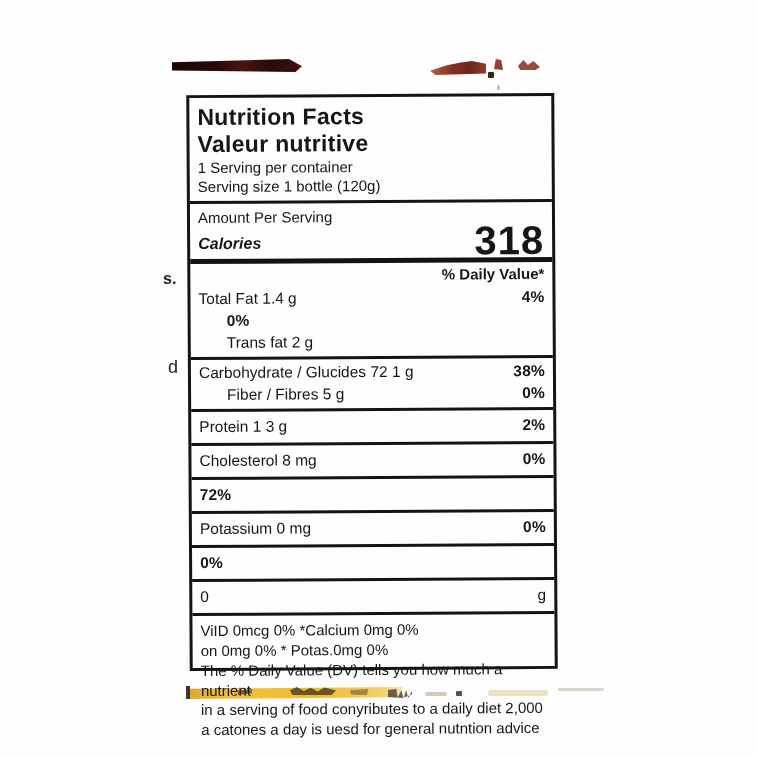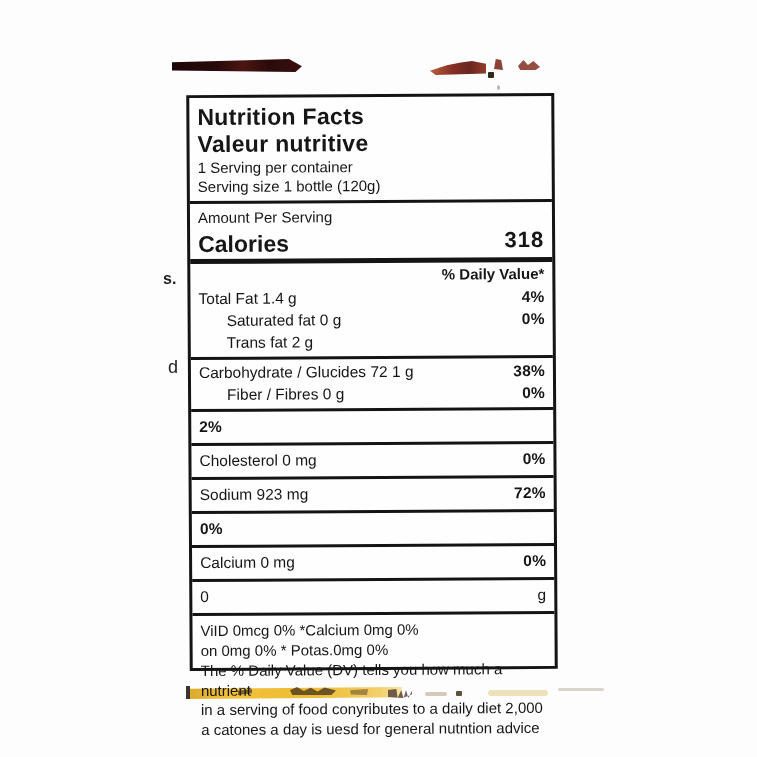--- a/index.html
+++ b/index.html
@@ -16,22 +16,22 @@
     transform:rotate(-0.35deg);
     display:flex;flex-direction:column;
   }
   .sec{box-sizing:border-box;padding:2px 8px;}
   .sec-header{border-bottom:3px solid #141414;padding-top:6px;padding-bottom:5px;}
   .title{font-weight:bold;font-size:23px;line-height:27px;letter-spacing:.3px;}
   .sub{font-size:15px;line-height:19px;}
   .sec-cal{border-bottom:5px solid #141414;padding-top:4px;padding-bottom:2px;}
   .aps{font-size:15px;line-height:19px;}
   .calrow{display:flex;justify-content:space-between;align-items:flex-end;}
-  .calword{font-weight:bold;font-size:23px;line-height:26px;}
-  .calval{font-weight:bold;font-size:22px;line-height:30px;letter-spacing:1px;}
+  .calword{font-weight:bold;font-size:16px;line-height:26px;font-style:italic;}
+  .calval{font-weight:bold;font-size:40px;line-height:30px;letter-spacing:1px;}
   .dvhead{font-weight:bold;font-size:15px;line-height:21px;text-align:right;padding:1px 8px 0 8px;}
   .nbox{border-bottom:3px solid #141414;padding:2px 0 3px 0;}
   .nbox:last-of-type{border-bottom:3px solid #141414;}
   .nrow{display:flex;justify-content:space-between;font-size:15.5px;line-height:22px;padding:0 8px;}
   .nrow.single{line-height:26px;}
   .nrow.indent{padding-left:36px;}
   .npct{font-weight:bold;letter-spacing:.2px;}
   .nrow.zero .npct{font-weight:normal;}
   .sec-foot{padding:5px 8px 4px 8px;font-size:15px;line-height:20px;flex:1;}
   .dvtext{font-size:15px;line-height:19.5px;}
@@ -110,63 +110,62 @@
 
   <div class="dvhead">% Daily Value*</div>
 
   <div>
       <div class="nbox">
         <div class="nrow">
           <span class="nlabel">Total Fat  1.4 g</span>
           <span class="npct">4%</span>
         </div>
         <div class="nrow indent">
-          <span class="nlabel">Saturated fat  0 g</span>
           <span class="npct">0%</span>
         </div>
         <div class="nrow indent">
           <span class="nlabel">Trans fat  2 g</span>
           <span class="npct"></span>
         </div>
       </div>
       <div class="nbox">
         <div class="nrow">
           <span class="nlabel">Carbohydrate / Glucides  72 1 g</span>
           <span class="npct">38%</span>
         </div>
         <div class="nrow indent">
-          <span class="nlabel">Fiber / Fibres  0 g</span>
+          <span class="nlabel">Fiber / Fibres  5 g</span>
           <span class="npct">0%</span>
         </div>
       </div>
       <div class="nbox">
         <div class="nrow single">
+          <span class="nlabel">Protein  1 3 g</span>
           <span class="npct">2%</span>
         </div>
       </div>
       <div class="nbox">
         <div class="nrow single">
-          <span class="nlabel">Cholesterol  0 mg</span>
+          <span class="nlabel">Cholesterol  8 mg</span>
           <span class="npct">0%</span>
         </div>
       </div>
       <div class="nbox">
         <div class="nrow single">
-          <span class="nlabel">Sodium  923 mg</span>
           <span class="npct">72%</span>
         </div>
       </div>
       <div class="nbox">
         <div class="nrow single">
+          <span class="nlabel">Potassium   0 mg</span>
           <span class="npct">0%</span>
         </div>
       </div>
       <div class="nbox">
         <div class="nrow single">
-          <span class="nlabel">Calcium   0 mg</span>
           <span class="npct">0%</span>
         </div>
       </div>
       <div class="nbox">
         <div class="nrow single zero">
           <span class="nlabel">0</span>
           <span class="npct">g</span>
         </div>
       </div>
     </div>

